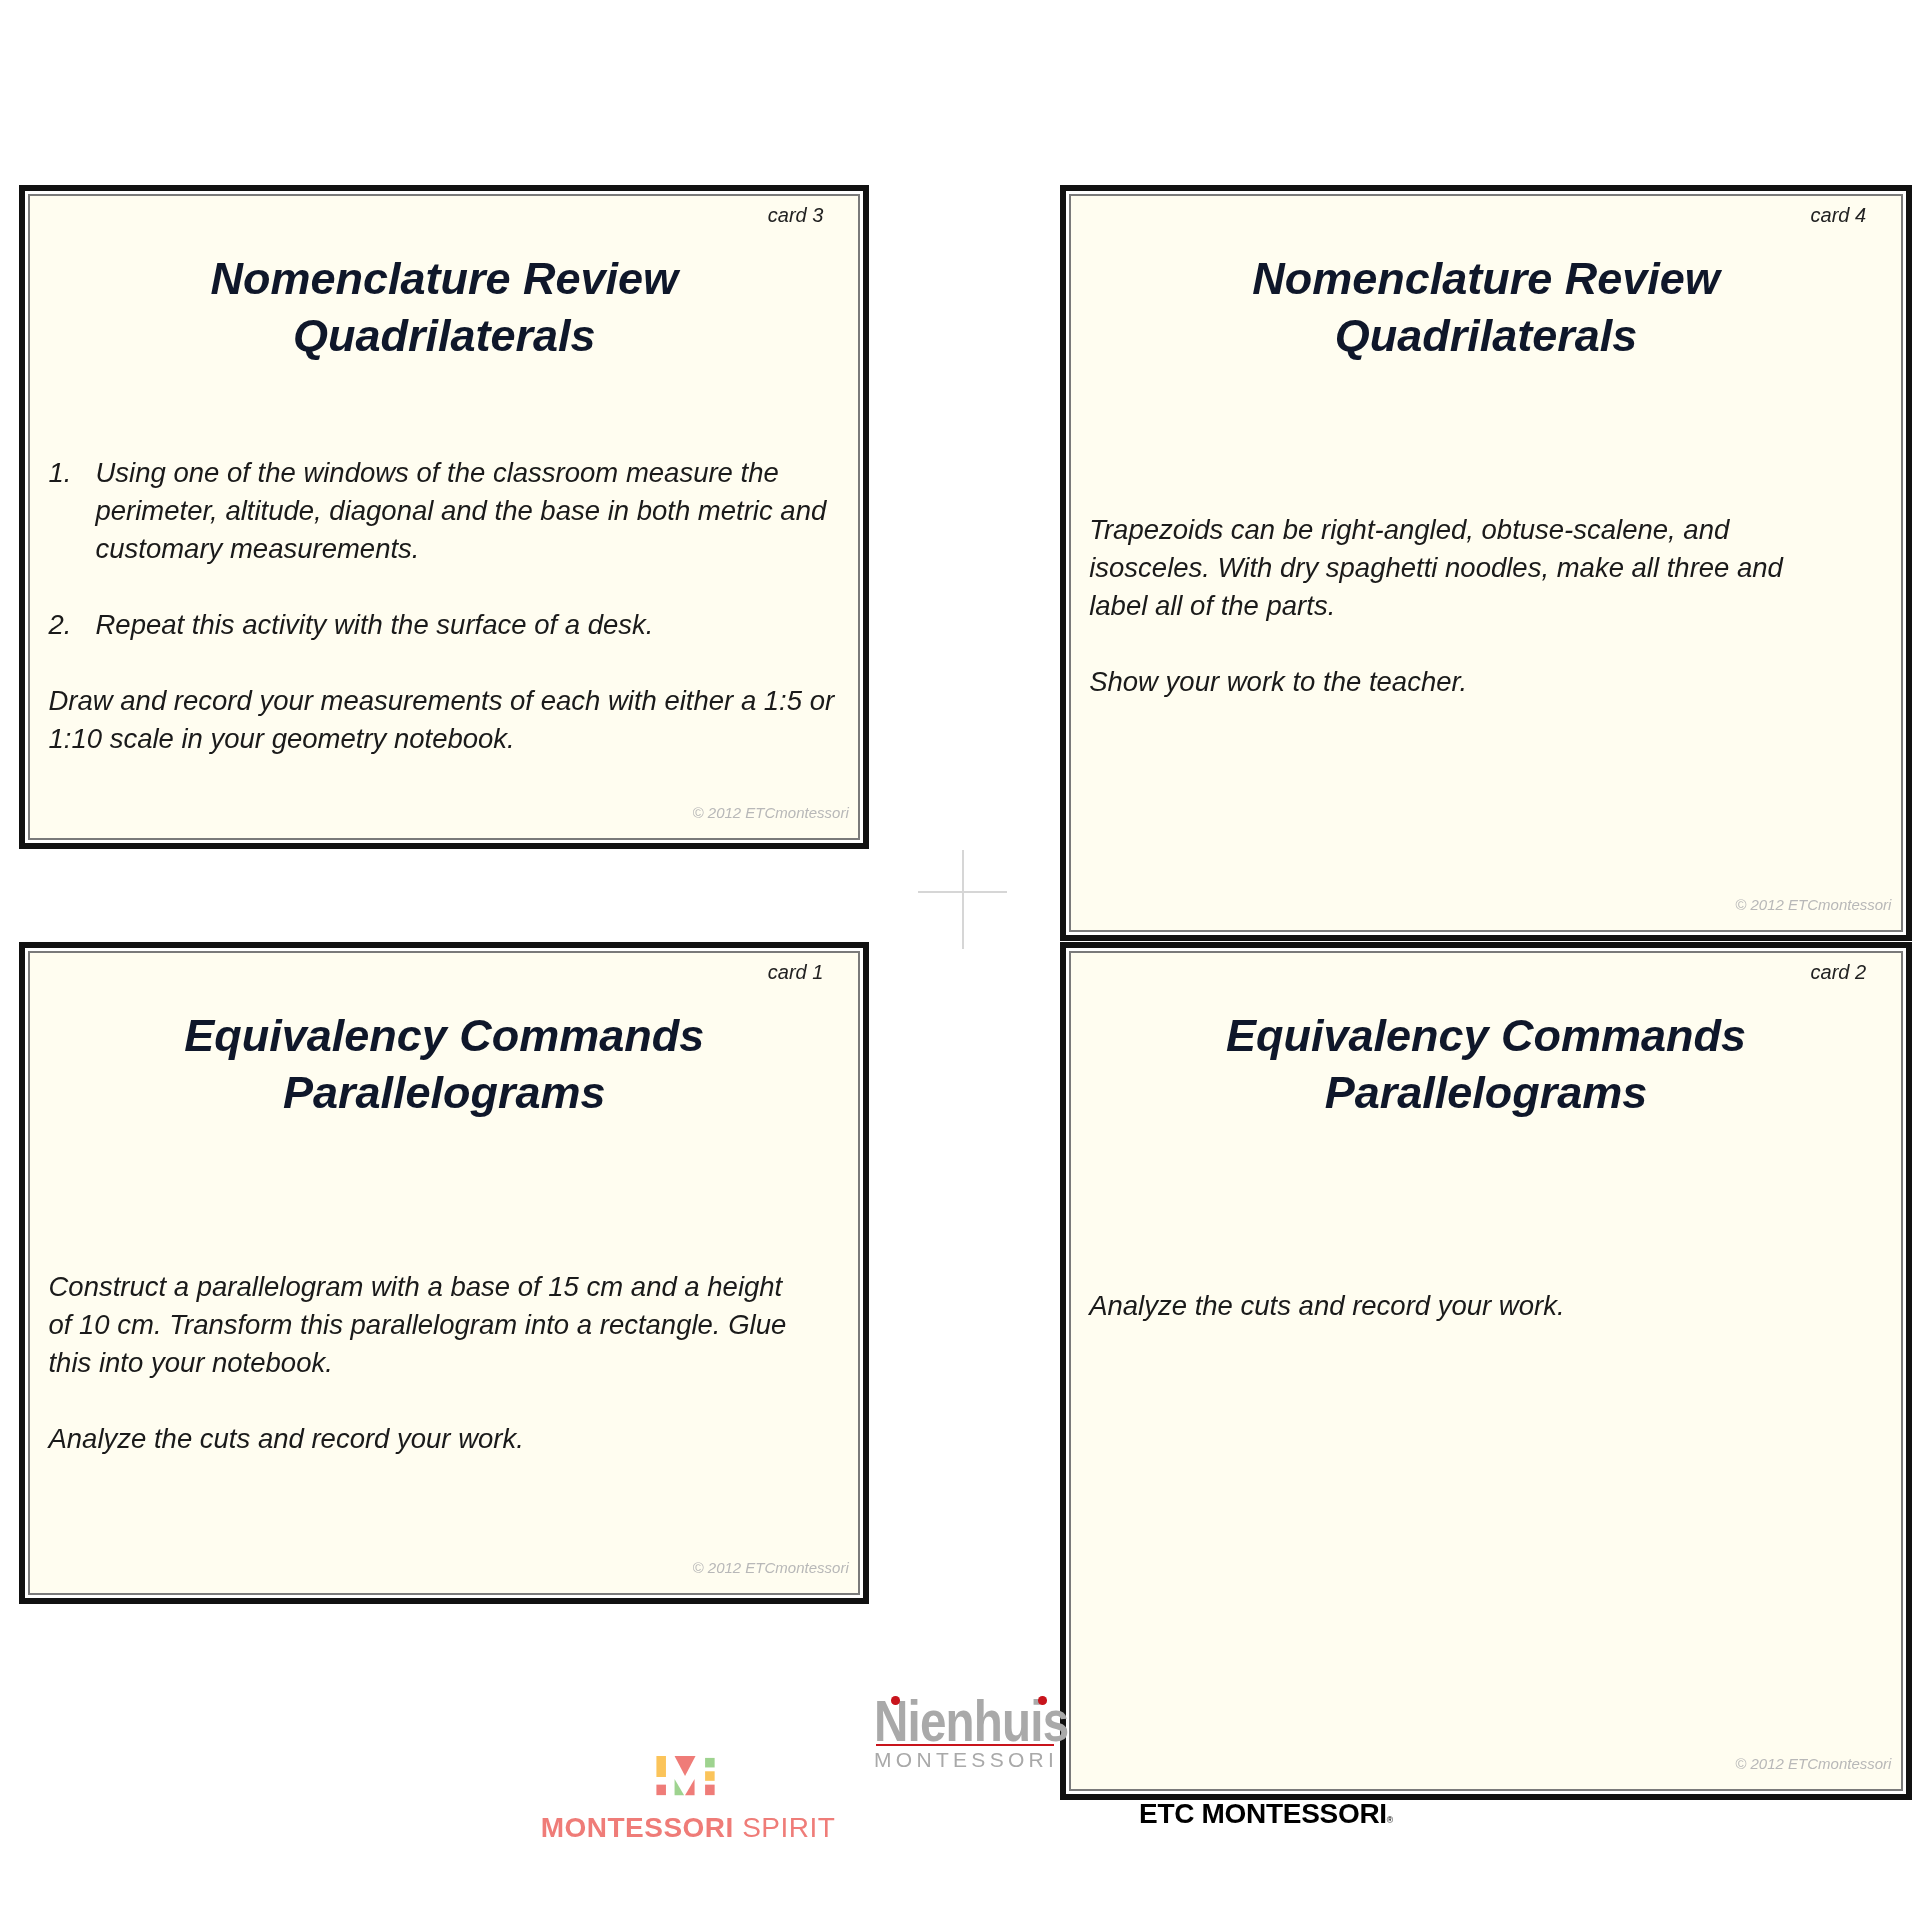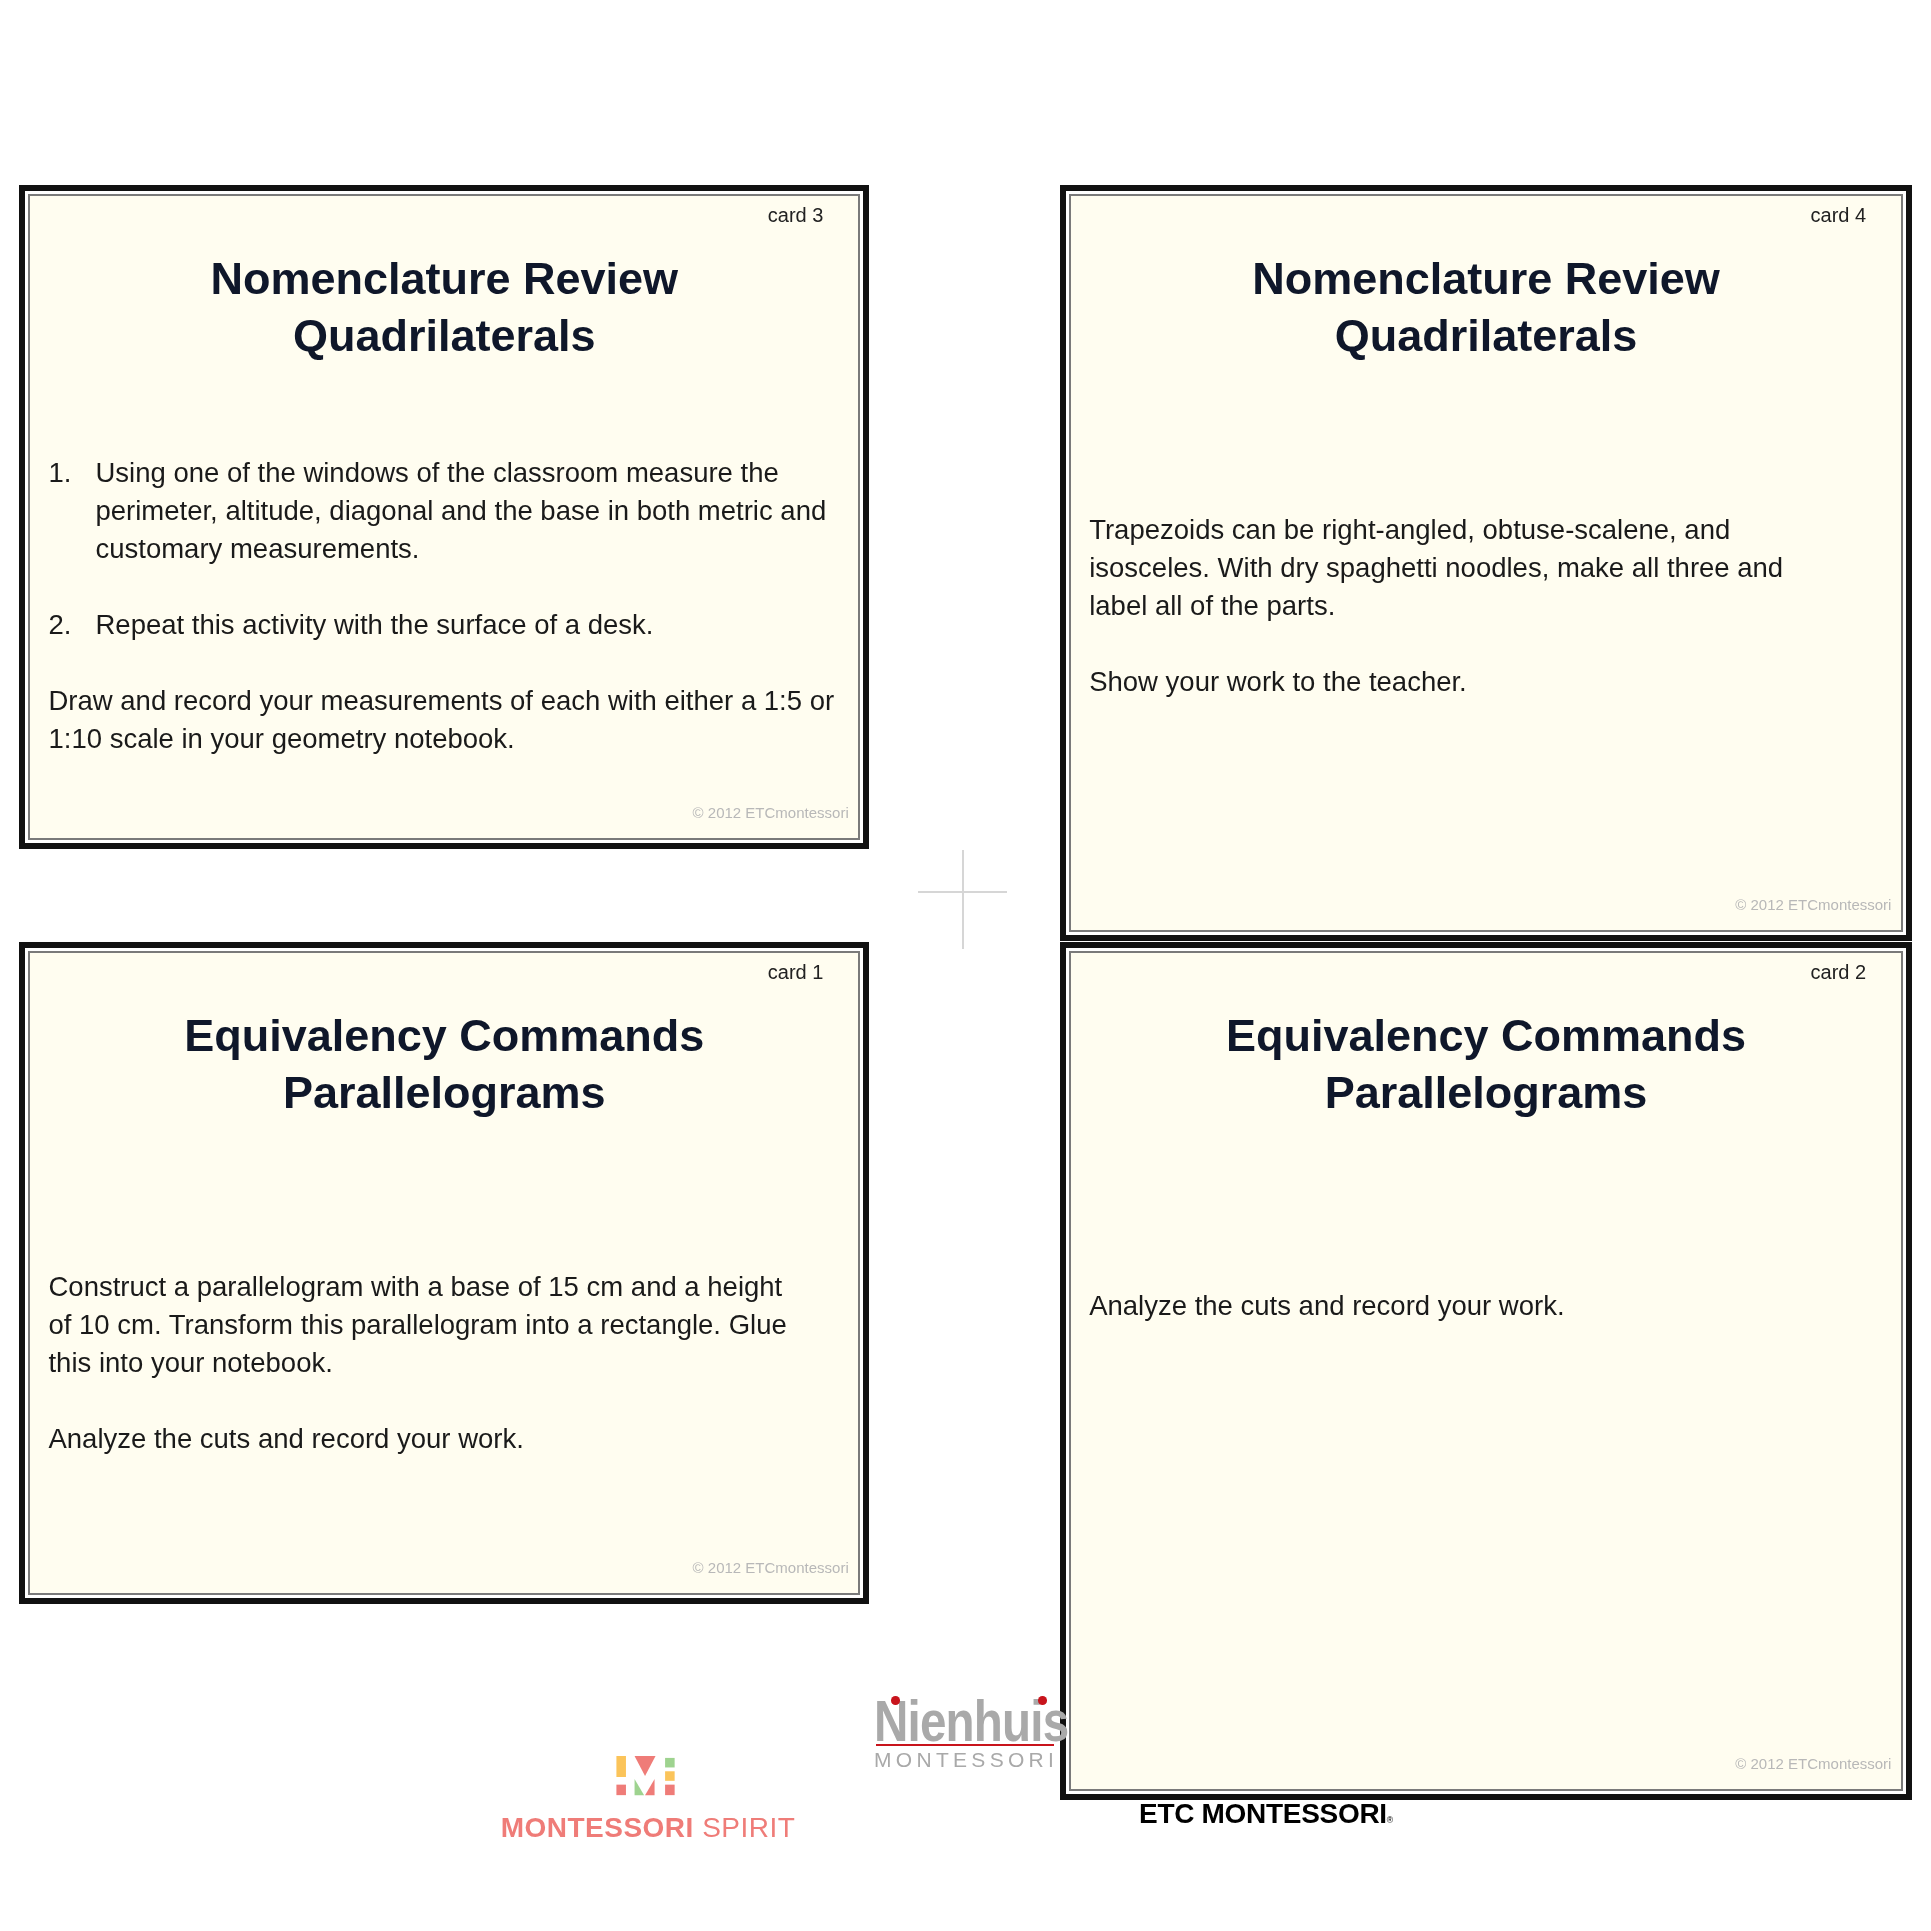--- a/index.html
+++ b/index.html
@@ -1,37 +1,37 @@
 <!DOCTYPE html>
 <html><head>
 <meta charset="utf-8">
 <style>
   html, body { margin: 0; padding: 0; background: #ffffff; }
   body { width: 1931px; height: 1931px; position: relative; overflow: hidden;
          font-family: "Liberation Sans", sans-serif; color: #111; }
 
   .card { position: absolute; box-sizing: border-box;
-          border: 6.8px solid #111; background: #ffffff; }
+          border: 6.8px solid #111; background: #ffffff; font-style: italic; }
   .card-inner { position: absolute; left: 2.9px; top: 2.9px; right: 2.9px; bottom: 2.9px;
                 border: 2.9px solid #7a7a7a; background: #fffdf0; box-sizing: border-box; }
   .card-num { position: absolute; right: 35px; top: 7.7px; font-size: 20px; color: #222; }
   .card-title { position: absolute; left: 0; right: 0; top: 54px; text-align: center;
                 font-weight: bold; font-size: 45px; line-height: 57px; color: #0f172a; }
   .card-body { position: absolute; left: 18.3px; right: 19.3px; font-size: 27.5px;
                line-height: 38px; color: #1a1a1a; }
   .card-body p { margin: 0; }
   .card-body .gap { height: 38px; }
   .list-item { position: relative; padding-left: 47px; }
   .list-num { position: absolute; left: 0; top: 0; }
   .copyright { position: absolute; right: 9.7px; bottom: 17px; font-size: 15px; color: #b8b8b8; }
 
   .cross-h { position: absolute; left: 918px; top: 891px; width: 89px; height: 1.9px; background: #d6d6d6; }
   .cross-v { position: absolute; left: 962px; top: 850px; width: 1.9px; height: 99px; background: #d6d6d6; }
 
-  .logo-spirit { position: absolute; left: 484px; top: 1752px; width: 328px; height: 92px; }
+  .logo-spirit { position: absolute; left: 524px; top: 1752px; width: 328px; height: 92px; }
   .spirit-icon { position: absolute; left: 132px; top: 3.9px; width: 60px; height: 42px; }
   .spirit-text { position: absolute; left: 0; top: 60px; width: 328px; text-align: center;
                  font-size: 28px; letter-spacing: 0.5px; color: #ef7c78; white-space: nowrap; }
   .spirit-text .bold { font-weight: bold; }
 
   .logo-nienhuis { position: absolute; left: 874px; top: 1692px; width: 183px; height: 82px; }
   .nien-word { position: absolute; left: 0; top: 0; width: 183px; text-align: center;
                font-family: "Liberation Sans", sans-serif; font-weight: bold; font-size: 58px;
                line-height: 58px; color: #a9a9a9; letter-spacing: -1px; transform: scaleX(0.82);
                transform-origin: left top; white-space: nowrap; }

